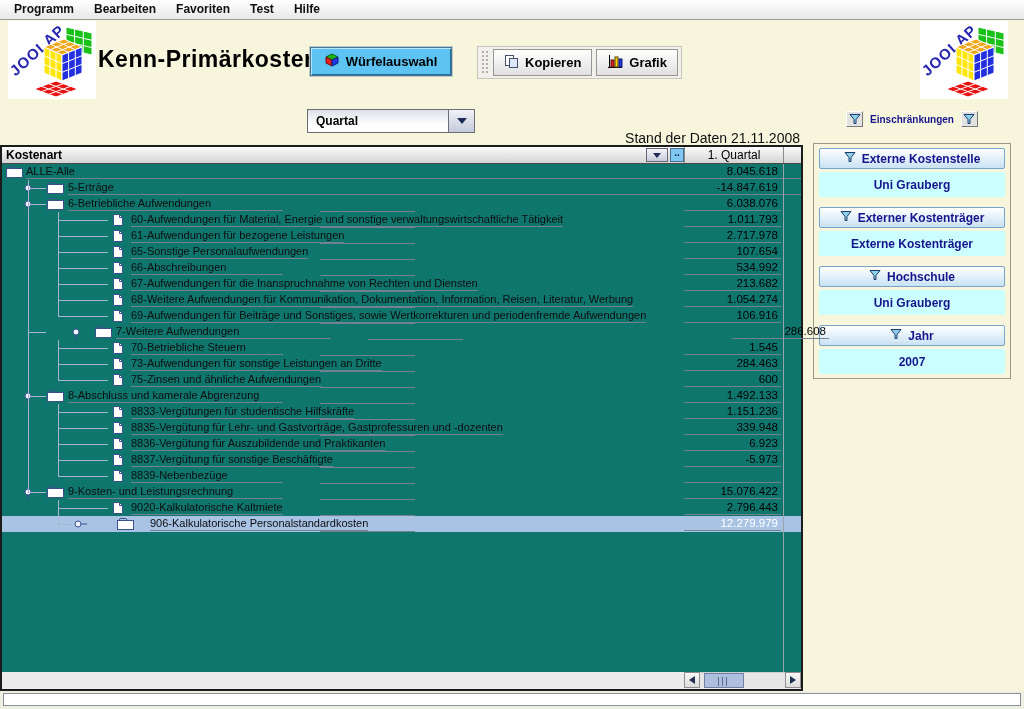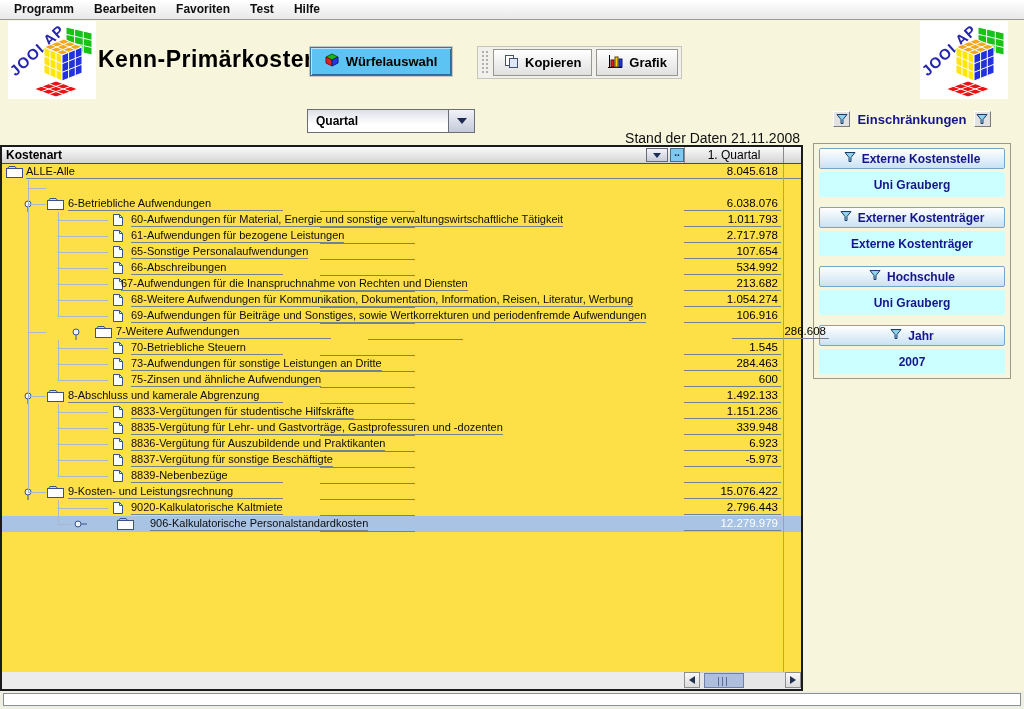--- a/index.html
+++ b/index.html
@@ -33,36 +33,36 @@
   #combo { position:absolute; left:307px; top:109px; width:168px; height:24px;
     border:1px solid #6d6d78; background:linear-gradient(#dde0e8,#ffffff 65%); display:flex; }
   #combo .cval { flex:1; font-weight:bold; font-size:12px; line-height:22px; padding-left:8px; }
   #combo .arrow-btn { width:26px; border-left:1px solid #6d6d78;
     background:linear-gradient(#f2f3f8,#c4cada); display:flex; align-items:center; justify-content:center; }
   .tri-down { width:0; height:0; border-left:5px solid transparent; border-right:5px solid transparent; border-top:6px solid #1d2a56; }
   #stand { position:absolute; left:560px; top:130px; width:240px; text-align:right; font-size:14px; color:#101010; }
   
   #restrict-head { position:absolute; left:813px; top:109px; width:198px; height:20px;
     display:flex; align-items:center; justify-content:center; gap:7px; }
-  #restrict-head .rlbl { color:#15158c; font-weight:bold; font-size:13px; }
+  #restrict-head .rlbl { color:#15158c; font-weight:bold; font-size:10px; }
   .funnel-btn { width:17px; height:16px; background:#e2e2e2;
     border:1px solid; border-color:#ffffff #7a7a7a #7a7a7a #ffffff;
     display:flex; align-items:center; justify-content:center; }
   #filters-box { position:absolute; left:813px; top:143px; width:198px; height:236px;
     border:1px solid #9a9a8c; padding:4px 5px; display:flex; flex-direction:column; justify-content:space-between; }
   .filter-btn { height:21px; border:1px solid #76a4ca; border-radius:2px;
     background:linear-gradient(#ffffff,#c9e2f4);
     display:flex; align-items:center; justify-content:center; gap:6px;
     font-weight:bold; font-size:12px; color:#15158c; }
   .filter-val { height:25px; margin-top:3px; background:#ccffff;
     display:flex; align-items:center; justify-content:center;
     font-weight:bold; font-size:12px; color:#15158c; }
   
   #panel { position:absolute; left:0; top:145px; width:803px; height:546px;
-    border:2px solid #1b1b1b; background:#fde047; }
+    border:2px solid #1b1b1b; background:#0f766e; }
   #thead { position:absolute; left:0; top:0; width:799px; height:17px;
     background:linear-gradient(#fbfbfb,#d4d4d4); border-bottom:1px solid #4a4a4a; }
   #th-kostenart { position:absolute; left:4px; top:0; font-weight:bold; font-size:12px; line-height:16px; }
   #th-dd { position:absolute; left:644px; top:1px; width:22px; height:14px;
     background:linear-gradient(#f4f4fa,#c7cbd8); border:1px solid #666a78;
     display:flex; align-items:center; justify-content:center; }
   #th-dd .tri-down { border-left-width:4px; border-right-width:4px; border-top-width:5px; }
   #th-more { position:absolute; left:668px; top:1px; width:14px; height:14px;
     background:#7fc8f2; border:1px solid #44708c; color:#102840;
     font-weight:bold; font-size:10px; line-height:8px; text-align:center; }
@@ -278,20 +278,32 @@
   </div>
   <div id="tbody">
       <div class="row" style="top: 0px;">
         <span class="node-icon" style="left: 3px;"><svg width="19" height="14" viewBox="0 0 19 14">
             <path d="M2.5,3.5 l1.5,-2 h6 l1.5,2 h5" fill="none" stroke="#39518c"></path>
             <rect x="1.5" y="3.5" width="16" height="9" fill="#fdfdff" stroke="#39518c"></rect>
           </svg></span>
         <span class="lbl-u" style="left: 24px; min-width: 775px;">ALLE-Alle</span>
         <span class="cell-val">8.045.618</span>
       </div>
+      <div class="row" style="top: 16px;">
+        <span class="handle" style="left: 20px;"><svg width="16" height="16" viewBox="0 0 16 16">
+            <circle cx="6" cy="8" r="3" fill="#eef2fb" stroke="#39518c"></circle>
+            <line x1="9" y1="8" x2="15" y2="8" stroke="#39518c"></line>
+          </svg></span>
+        <span class="node-icon" style="left: 44px;"><svg width="19" height="14" viewBox="0 0 19 14">
+            <path d="M2.5,3.5 l1.5,-2 h6 l1.5,2 h5" fill="none" stroke="#39518c"></path>
+            <rect x="1.5" y="3.5" width="16" height="9" fill="#fdfdff" stroke="#39518c"></rect>
+          </svg></span>
+        <span class="lbl-u" style="left: 66px; min-width: 733px;">5-Erträge</span>
+        <span class="cell-val">-14.847.619</span>
+      </div>
       <div class="row" style="top: 32px;">
         <span class="handle" style="left: 20px;"><svg width="16" height="16" viewBox="0 0 16 16">
             <circle cx="6" cy="8" r="3" fill="#eef2fb" stroke="#39518c"></circle>
             <line x1="6" y1="11" x2="6" y2="16" stroke="#39518c"></line>
           </svg></span>
         <span class="node-icon" style="left: 44px;"><svg width="19" height="14" viewBox="0 0 19 14">
             <path d="M2.5,3.5 l1.5,-2 h6 l1.5,2 h5" fill="none" stroke="#39518c"></path>
             <rect x="1.5" y="3.5" width="16" height="9" fill="#fdfdff" stroke="#39518c"></rect>
           </svg></span>
         <span class="lbl-u" style="left: 66px; min-width: 215px;">6-Betriebliche Aufwendungen</span>
@@ -332,21 +344,21 @@
           </svg></span>
         <span class="lbl-u" style="left: 129px; min-width: 152px;">66-Abschreibungen</span>
         <span class="segb"></span>
         <span class="cell-val">534.992</span>
       </div>
       <div class="row" style="top: 112px;">
         <span class="node-icon" style="left: 110px;"><svg width="12" height="14" viewBox="0 0 12 14">
             <path d="M1.5,1.5 h6 l3,3 v8 h-9 z" fill="#ffffff" stroke="#39518c"></path>
             <path d="M7.5,1.5 v3 h3" fill="none" stroke="#39518c"></path>
           </svg></span>
-        <span class="lbl-u" style="left: 119px; min-width: 152px;">67-Aufwendungen für die Inanspruchnahme von Rechten und Diensten</span>
+        <span class="lbl-u" style="left: 129px; min-width: 152px;">67-Aufwendungen für die Inanspruchnahme von Rechten und Diensten</span>
         <span class="segb"></span>
         <span class="cell-val">213.682</span>
       </div>
       <div class="row" style="top: 128px;">
         <span class="node-icon" style="left: 110px;"><svg width="12" height="14" viewBox="0 0 12 14">
             <path d="M1.5,1.5 h6 l3,3 v8 h-9 z" fill="#ffffff" stroke="#39518c"></path>
             <path d="M7.5,1.5 v3 h3" fill="none" stroke="#39518c"></path>
           </svg></span>
         <span class="lbl-u" style="left: 129px; min-width: 152px;">68-Weitere Aufwendungen für Kommunikation, Dokumentation, Information, Reisen, Literatur, Werbung</span>
         <span class="segb"></span>

